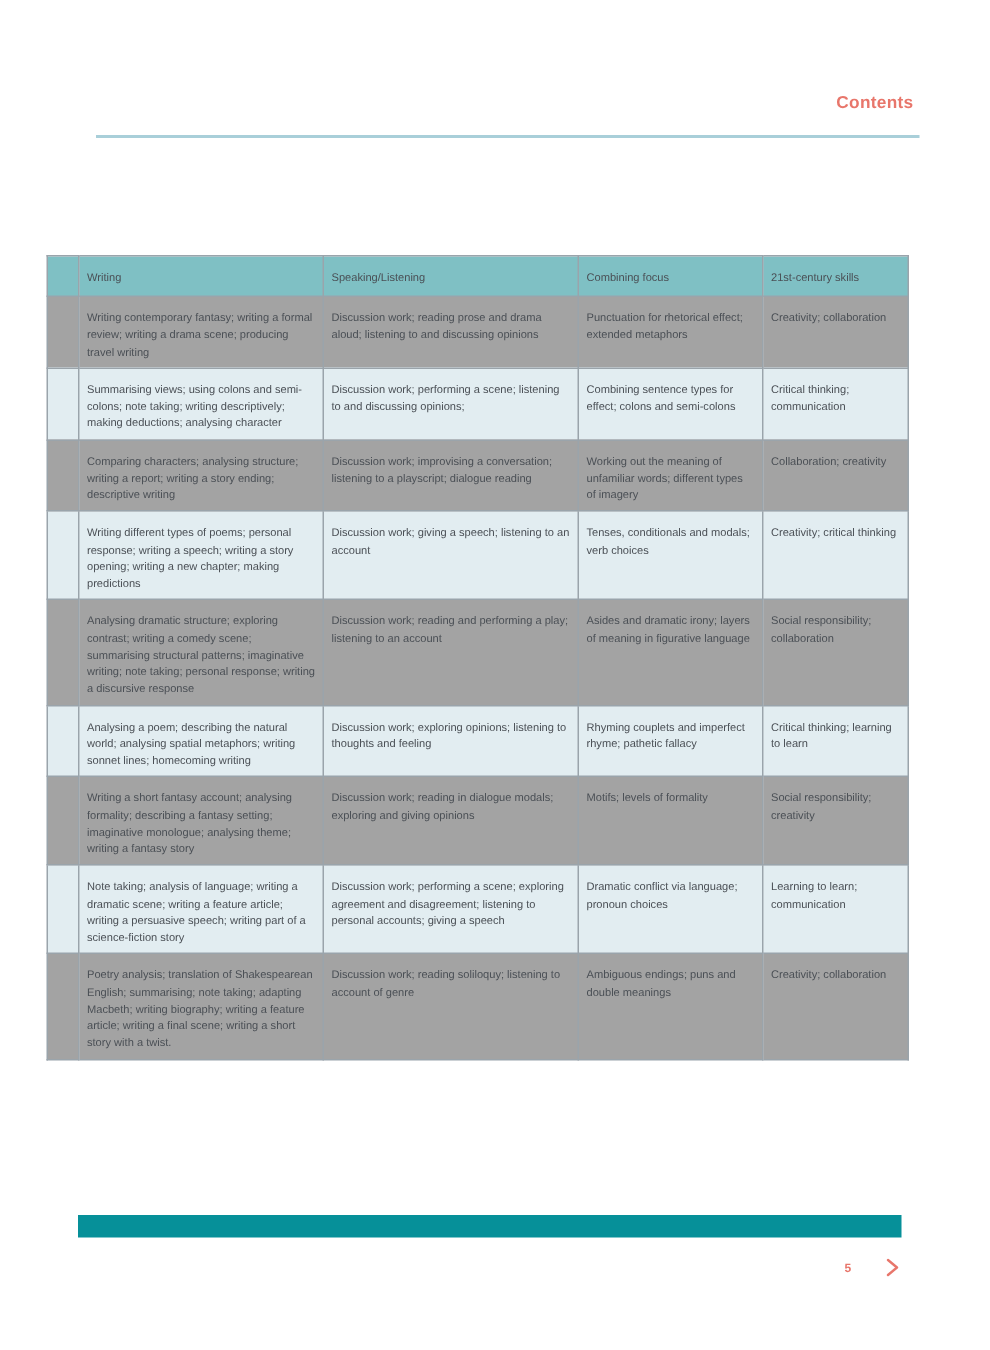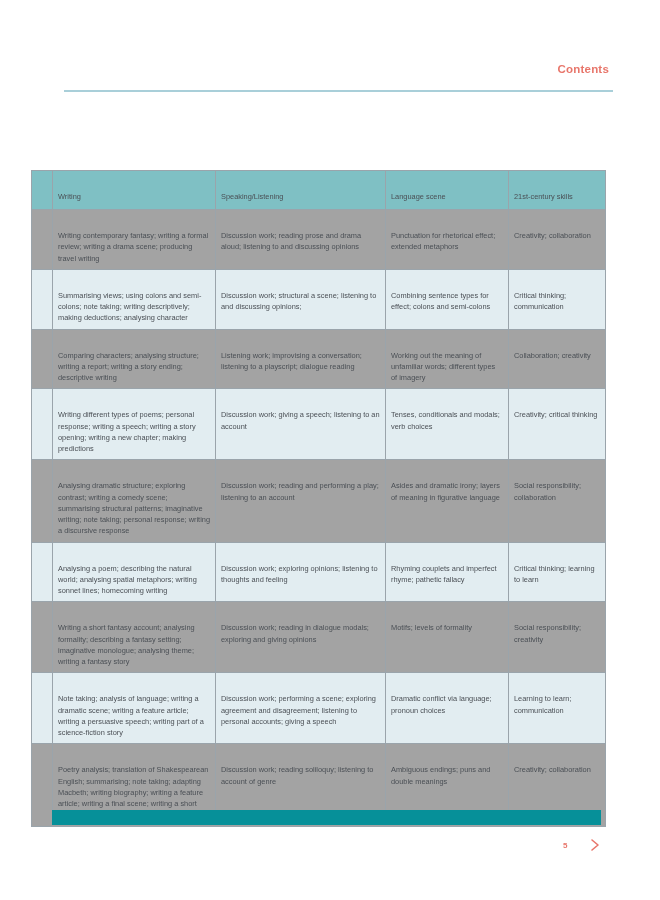--- a/index.html
+++ b/index.html
@@ -49,21 +49,21 @@
     left: 31px;
     top: 170px;
     width: 574px;
     border-collapse: collapse;
     table-layout: fixed;
   }
   .contents-table td,
   .contents-table th {
     border: 1px solid #9aa4ab;
     vertical-align: top;
-    padding: 20px 5px 5px 5px;
+    padding: 8px 5px 5px 5px;
     font-size: 7.4px;
     line-height: 1.52;
     text-align: left;
     font-weight: normal;
     color: #4a4f55;
     word-wrap: break-word;
   }
   .col-gutter  { width: 21px; }
   .col-writing { width: 163px; }
   .col-speak   { width: 170px; }
@@ -126,43 +126,43 @@
     <col class="col-writing">
     <col class="col-speak">
     <col class="col-lang">
     <col class="col-skills">
   </colgroup>
   <thead>
     <tr>
       <th class="col-gutter"></th>
       <th>Writing</th>
       <th>Speaking/Listening</th>
-      <th>Language scene</th>
+      <th>Combining focus</th>
       <th>21st-century skills</th>
     </tr>
   </thead>
   <tbody id="table-body">
       <tr class="plain">
         <td class="gutter-cell"></td>
         <td>Writing contemporary fantasy; writing a formal review; writing a drama scene; producing travel writing</td>
         <td>Discussion work; reading prose and drama aloud; listening to and discussing opinions</td>
         <td>Punctuation for rhetorical effect; extended metaphors</td>
         <td>Creativity; collaboration</td>
       </tr>
       <tr class="shaded">
         <td class="gutter-cell"></td>
         <td>Summarising views; using colons and semi-colons; note taking; writing descriptively; making deductions; analysing character</td>
-        <td>Discussion work; structural a scene; listening to and discussing opinions;</td>
+        <td>Discussion work; performing a scene; listening to and discussing opinions;</td>
         <td>Combining sentence types for effect; colons and semi-colons</td>
         <td>Critical thinking; communication</td>
       </tr>
       <tr class="plain">
         <td class="gutter-cell"></td>
         <td>Comparing characters; analysing structure; writing a report; writing a story ending; descriptive writing</td>
-        <td>Listening work; improvising a conversation; listening to a playscript; dialogue reading</td>
+        <td>Discussion work; improvising a conversation; listening to a playscript; dialogue reading</td>
         <td>Working out the meaning of unfamiliar words; different types of imagery</td>
         <td>Collaboration; creativity</td>
       </tr>
       <tr class="shaded">
         <td class="gutter-cell"></td>
         <td>Writing different types of poems; personal response; writing a speech; writing a story opening; writing a new chapter; making predictions</td>
         <td>Discussion work; giving a speech; listening to an account</td>
         <td>Tenses, conditionals and modals; verb choices</td>
         <td>Creativity; critical thinking</td>
       </tr>

